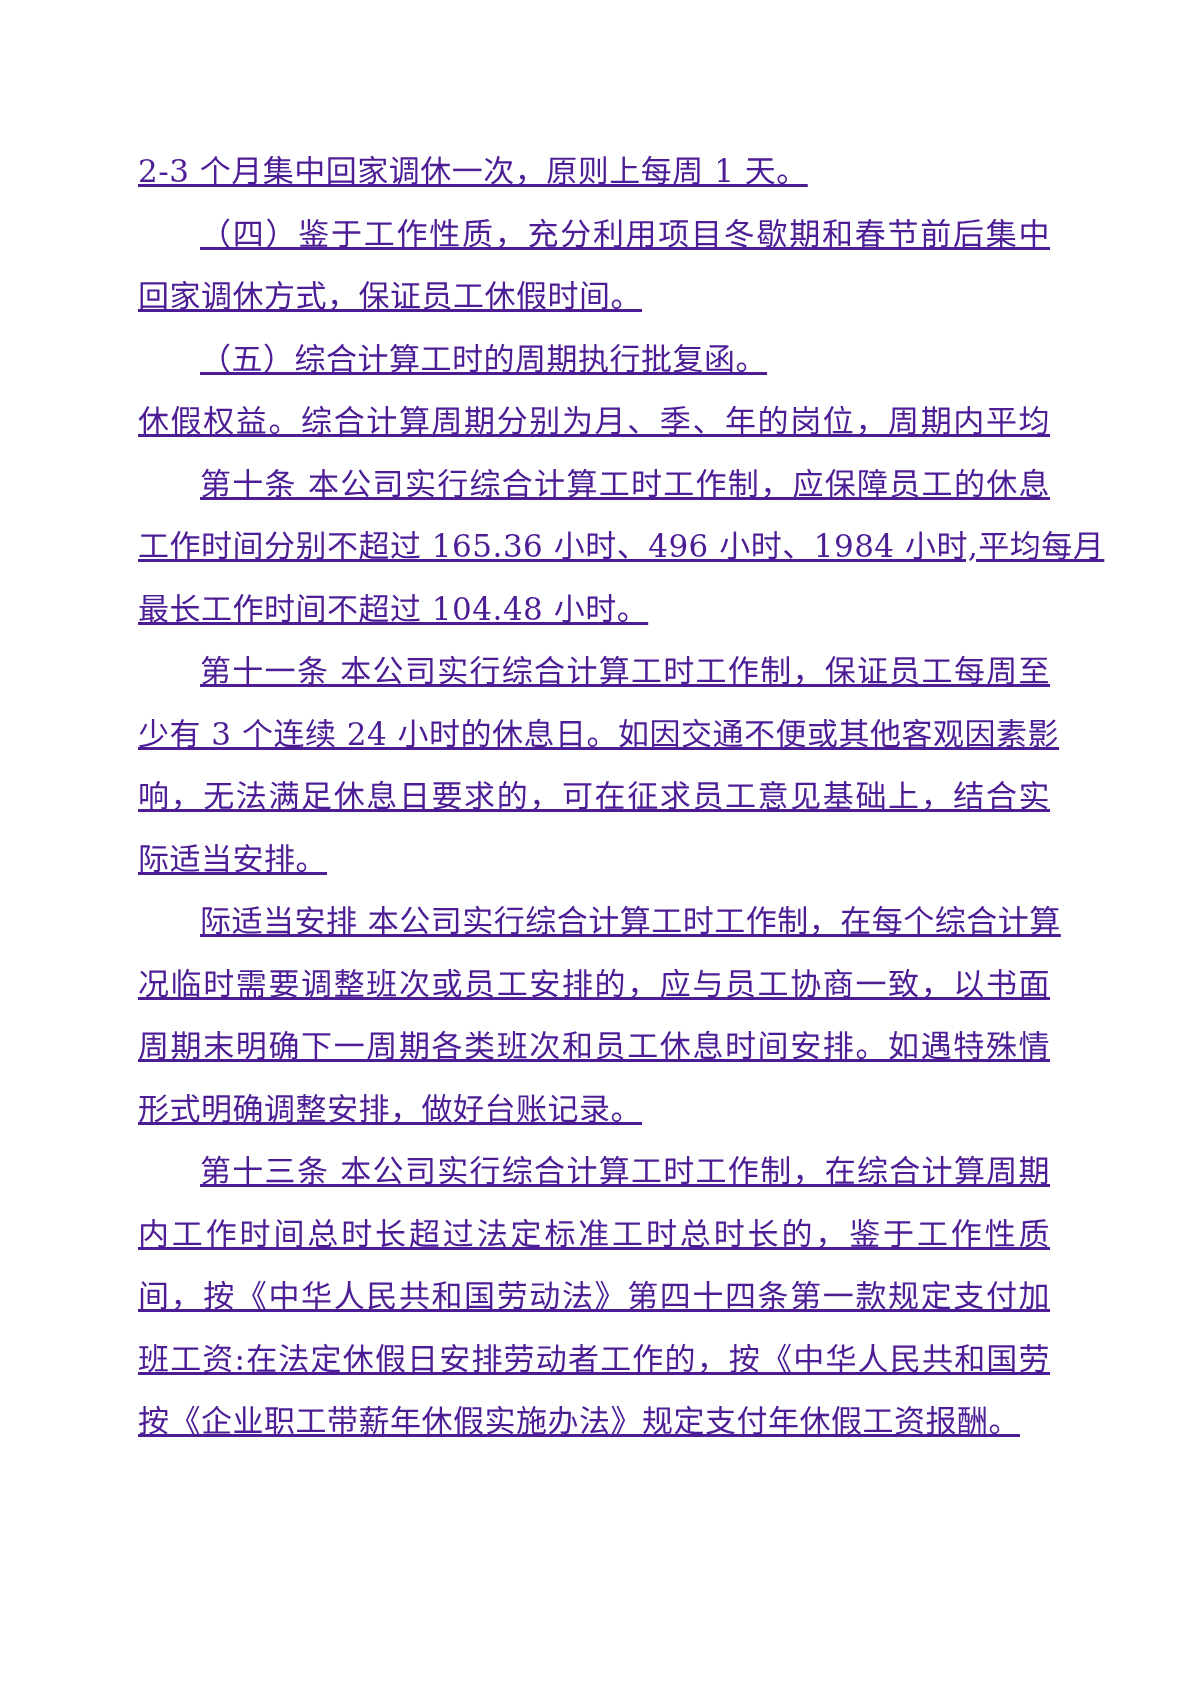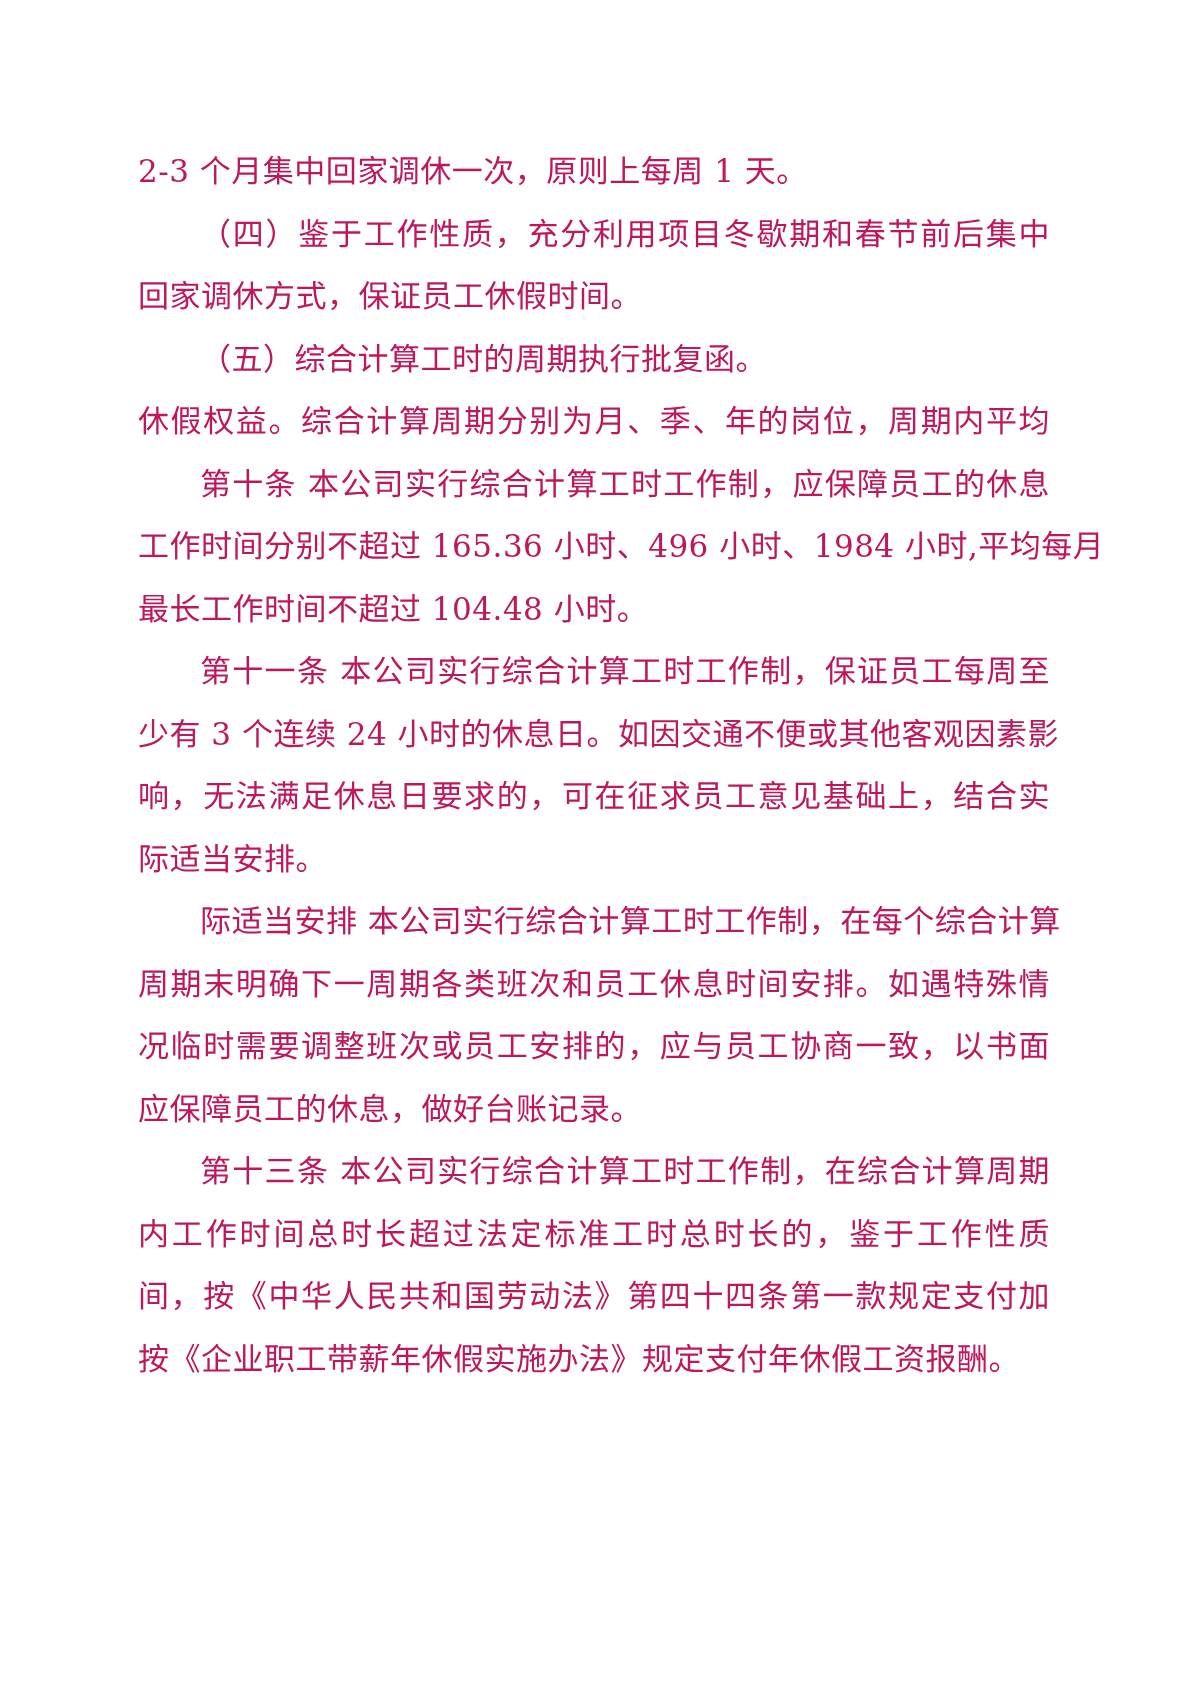--- a/index.html
+++ b/index.html
@@ -44,21 +44,21 @@
     text-indent: 2em;
   }
   .line.end {
     text-align-last: left;
   }
 </style>
 </head>
 <body style="background: rgb(255, 255, 255);">
 
 <div class="page">
-  <div class="doc" style="color: #be185d;">
+  <div class="doc" style="color: #4c1d95; text-decoration: underline;">
       <div class="paragraph">
         <div class="line end">2-3 个月集中回家调休一次，原则上每周 1 天。</div>
       </div>
       <div class="paragraph">
         <div class="line indent">（四）鉴于工作性质，充分利用项目冬歇期和春节前后集中</div>
         <div class="line end">回家调休方式，保证员工休假时间。</div>
       </div>
       <div class="paragraph">
         <div class="line indent end">（五）综合计算工时的周期执行批复函。</div>
       </div>
@@ -69,24 +69,25 @@
         <div class="line end">最长工作时间不超过 104.48 小时。</div>
       </div>
       <div class="paragraph">
         <div class="line indent">第十一条 本公司实行综合计算工时工作制，保证员工每周至</div>
         <div class="line">少有 3 个连续 24 小时的休息日。如因交通不便或其他客观因素影</div>
         <div class="line">响，无法满足休息日要求的，可在征求员工意见基础上，结合实</div>
         <div class="line end">际适当安排。</div>
       </div>
       <div class="paragraph">
         <div class="line indent">际适当安排 本公司实行综合计算工时工作制，在每个综合计算</div>
+        <div class="line">况临时需要调整班次或员工安排的，应与员工协商一致，以书面</div>
         <div class="line">周期末明确下一周期各类班次和员工休息时间安排。如遇特殊情</div>
-        <div class="line">况临时需要调整班次或员工安排的，应与员工协商一致，以书面</div>
-        <div class="line end">应保障员工的休息，做好台账记录。</div>
+        <div class="line end">形式明确调整安排，做好台账记录。</div>
       </div>
       <div class="paragraph">
         <div class="line indent">第十三条 本公司实行综合计算工时工作制，在综合计算周期</div>
         <div class="line">内工作时间总时长超过法定标准工时总时长的，鉴于工作性质</div>
         <div class="line">间，按《中华人民共和国劳动法》第四十四条第一款规定支付加</div>
+        <div class="line">班工资:在法定休假日安排劳动者工作的，按《中华人民共和国劳</div>
         <div class="line end">按《企业职工带薪年休假实施办法》规定支付年休假工资报酬。</div>
       </div>
     </div>
 </div>
 
 </body></html>

